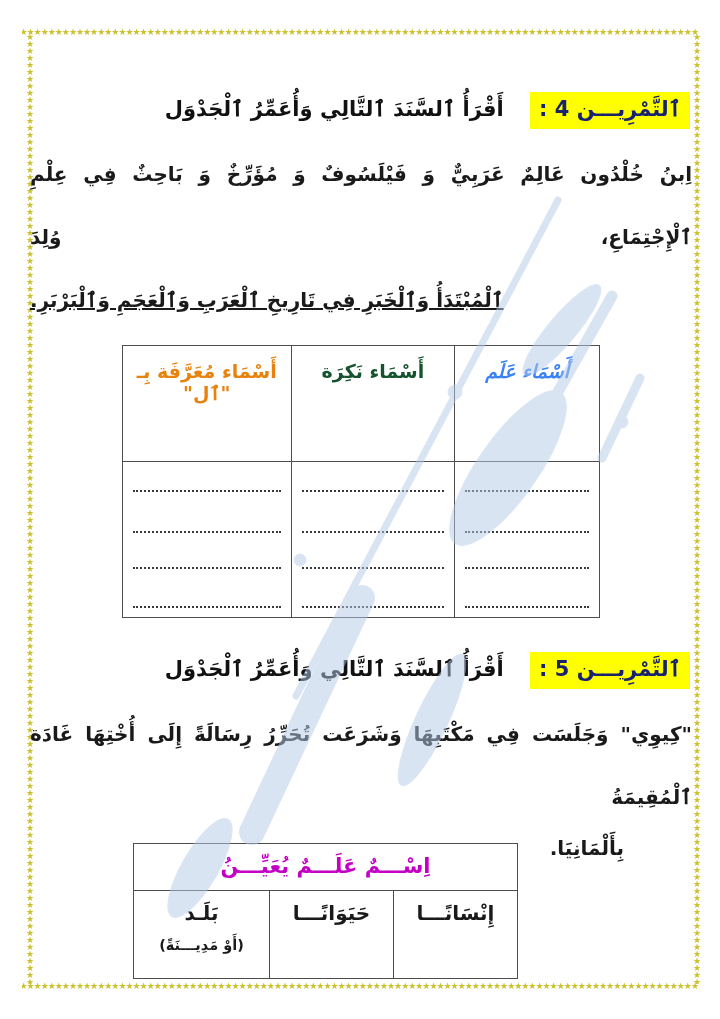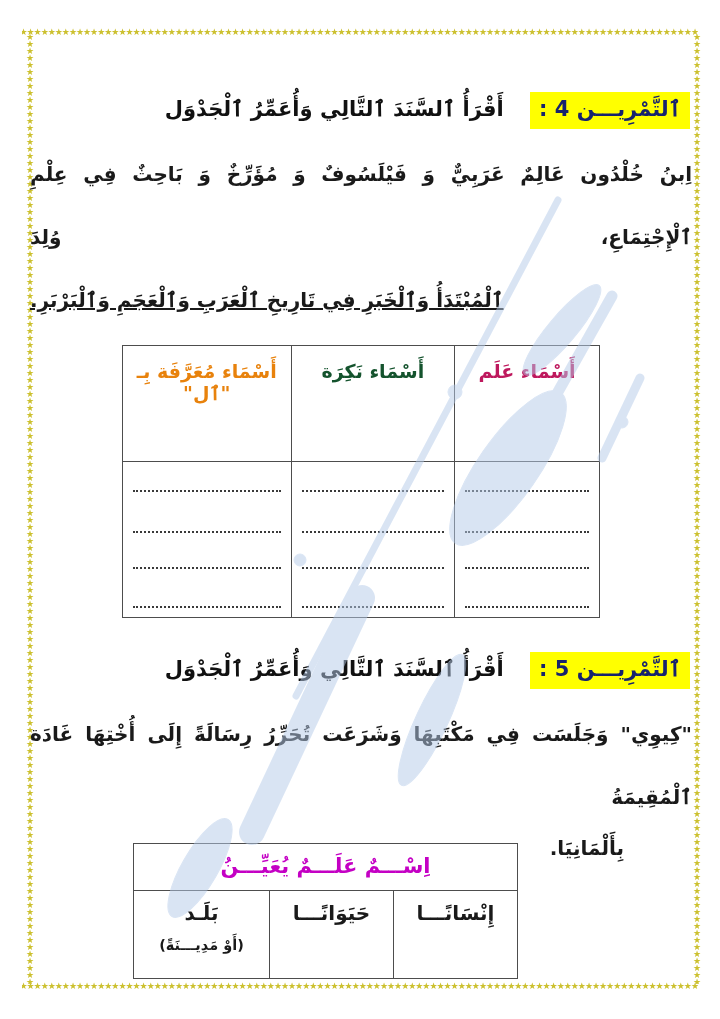--- a/index.html
+++ b/index.html
@@ -29,21 +29,21 @@
   .para{margin:14px 28px 0 30px;font-size:20px;}
   .pline{line-height:63px;}
   .j{text-align:justify;text-align-last:justify;}
   .shift-l{text-align:left;margin-right:92px;text-decoration:underline;}
   
   table{border-collapse:collapse;background:transparent;}
   .t1{width:478px;margin:13px 120px 0 0;}
   .t1 th,.t1 td{border:1.5px solid #4d4d4d;}
   .t1 th{height:100px;vertical-align:top;padding-top:14px;text-align:center;font-size:19px;}
   .t1 .w1{width:143px;} .t1 .w2{width:162px;} .t1 .w3{width:167px;}
-  .c-alam{color:#be185d;} .c-nakira{color:#14532d;} .c-muarrafa{color:#e8820c;}
+  .c-alam{color:#3b82f6;font-style:italic;} .c-nakira{color:#14532d;} .c-muarrafa{color:#e8820c;}
   .t1 td{height:153px;vertical-align:top;}
   .dot{border-bottom:2.2px dotted #3a3a3a;margin:0 9px;height:0;}
   .d1{margin-top:27px;} .d2{margin-top:39px;} .d3{margin-top:34px;} .d4{margin-top:37px;}
   
   .t2wrap{position:relative;margin-top:14px;height:212px;}
   .line3{position:absolute;top:-7px;right:96px;font-size:20px;}
   .t2{margin:14px 202px 0 0;}
   .t2 th,.t2 td{border:1.5px solid #4d4d4d;text-align:center;}
   .t2 .main-th{height:40px;font-size:21px;color:#c400c4;padding:2px 0 4px;}
   .t2 .col-th{height:76px;vertical-align:top;padding-top:10px;font-size:20px;width:121px;}

